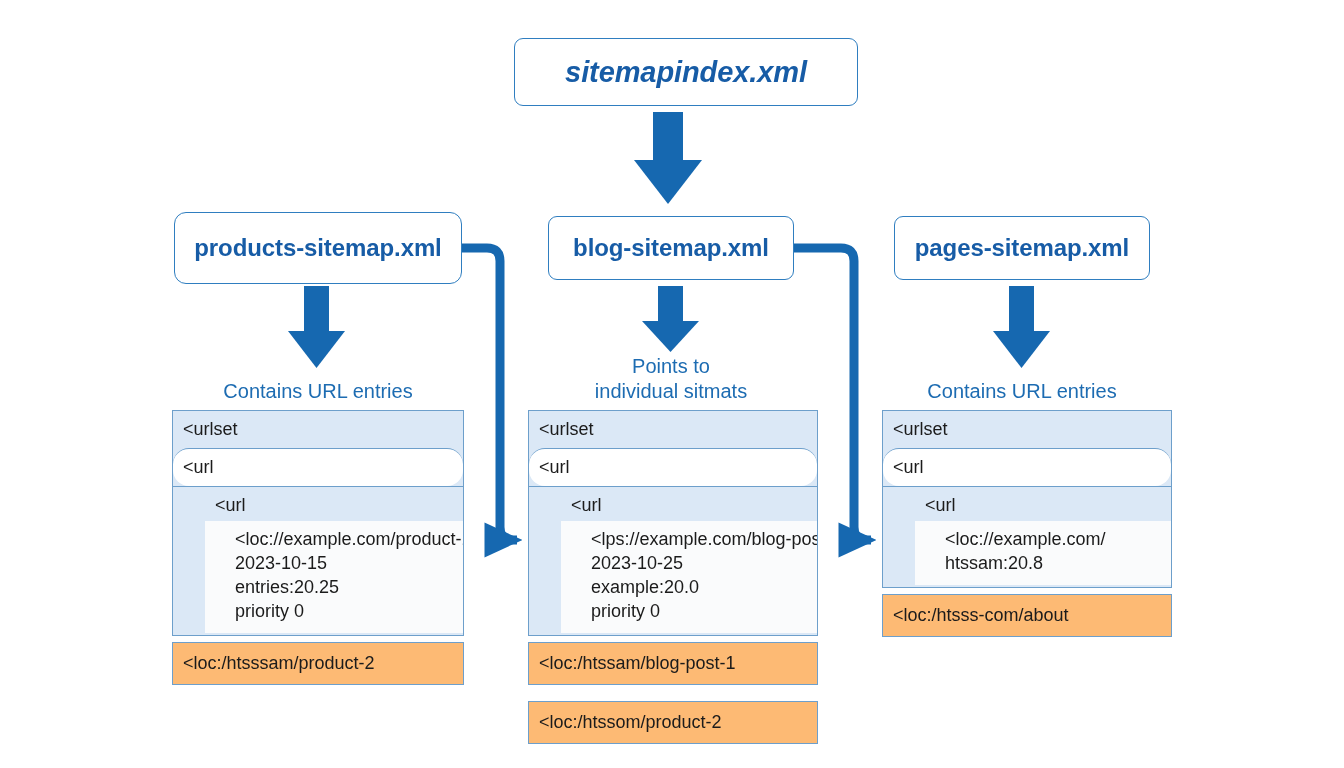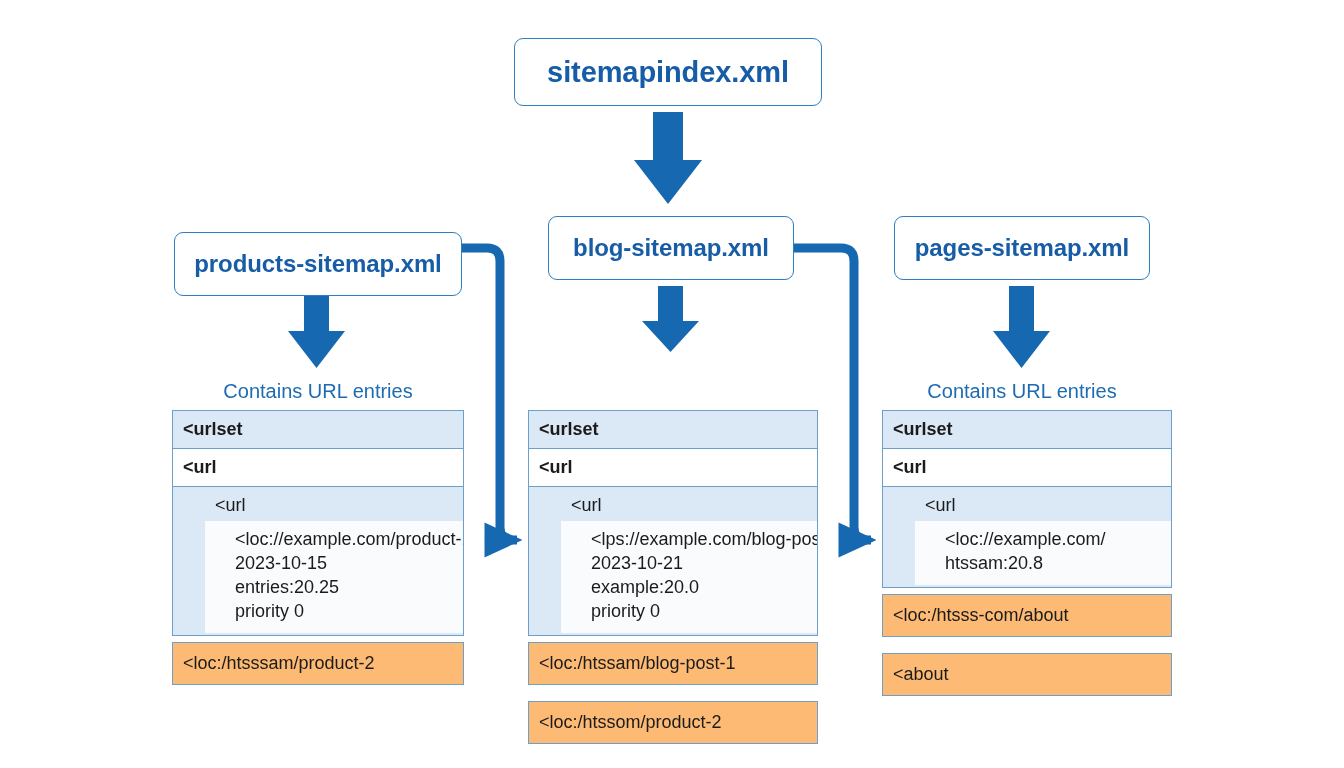--- a/index.html
+++ b/index.html
@@ -47,30 +47,32 @@
   .node-box .node-label {
     font-weight: bold;
     color: #175ca6;
     letter-spacing: -0.1px;
     white-space: nowrap;
   }
 
   #node-root {
     left: 514px;
     top: 38px;
-    width: 308px;
+    width: 344px;
     height: 68px;
+    font-style: italic;
   }
   #node-root .node-label { font-size: 29px; }
 
   #node-products {
     left: 174px;
-    top: 232px;
+    top: 212px;
     width: 288px;
-    height: 64px;
+    height: 72px;
+    border-radius: 12px;
   }
   #node-blog {
     left: 548px;
     top: 216px;
     width: 246px;
     height: 64px;
   }
   #node-pages {
     left: 894px;
     top: 216px;
@@ -112,21 +114,21 @@
   }
 
   .xml-row {
     box-sizing: border-box;
     padding: 7px 10px 8px 10px;
     font-size: 18px;
     line-height: 22px;
     white-space: nowrap;
     overflow: hidden;
   }
-  .xml-row.bold { font-weight: bold; }
+  .xml-row.bold { font-weight: normal; border-radius: 16px; }
   .xml-row.white-row {
     background: #ffffff;
     border-top: 1.3px solid #6d9fcb;
   }
 
   
   .xml-nested {
     border-top: 1.3px solid #6d9fcb;
     background: #dbe8f6;
     padding-bottom: 2px;
@@ -214,20 +216,22 @@
 
   <div class="node-box" id="node-blog">
     <span class="node-label">blog-sitemap.xml</span>
   </div>
 
   <div class="node-box" id="node-pages">
     <span class="node-label">pages-sitemap.xml</span>
   </div>
 
   <div class="caption" id="caption-products">Contains URL entries</div>
+  <div class="caption" id="caption-blog">Points to
+individual sitmats</div>
   <div class="caption" id="caption-pages">Contains URL entries</div>
 
   <div class="xml-panel" id="panel-products">
     <div class="xml-block">
       <div class="xml-row bold">&lt;urlset</div>
       <div class="xml-row bold white-row">&lt;url</div>
       <div class="xml-nested">
         <div class="nested-tag">&lt;url</div>
         <div class="inner-card">
           <div class="detail-line">&lt;loc://example.com/product-1</div>
@@ -243,21 +247,21 @@
   </div>
 
   <div class="xml-panel" id="panel-blog">
     <div class="xml-block">
       <div class="xml-row bold">&lt;urlset</div>
       <div class="xml-row bold white-row">&lt;url</div>
       <div class="xml-nested">
         <div class="nested-tag">&lt;url</div>
         <div class="inner-card">
           <div class="detail-line">&lt;lps://example.com/blog-post-1</div>
-          <div class="detail-line">2023-10-21</div>
+          <div class="detail-line">2023-10-25</div>
           <div class="detail-line">example:20.0</div>
           <div class="detail-line">priority 0</div>
         </div>
       </div>
     </div>
     <div class="gap-sm"></div>
     <div class="xml-strip">&lt;loc:/htssam/blog-post-1</div>
     <div class="gap-lg"></div>
     <div class="xml-strip">&lt;loc:/htssom/product-2</div>
   </div>
@@ -270,16 +274,15 @@
         <div class="nested-tag">&lt;url</div>
         <div class="inner-card">
           <div class="detail-line">&lt;loc://example.com/</div>
           <div class="detail-line">htssam:20.8</div>
         </div>
       </div>
     </div>
     <div class="gap-sm"></div>
     <div class="xml-strip">&lt;loc:/htsss-com/about</div>
     <div class="gap-lg"></div>
-    <div class="xml-strip">&lt;about</div>
   </div>
 
 </div>
 
 </body></html>

